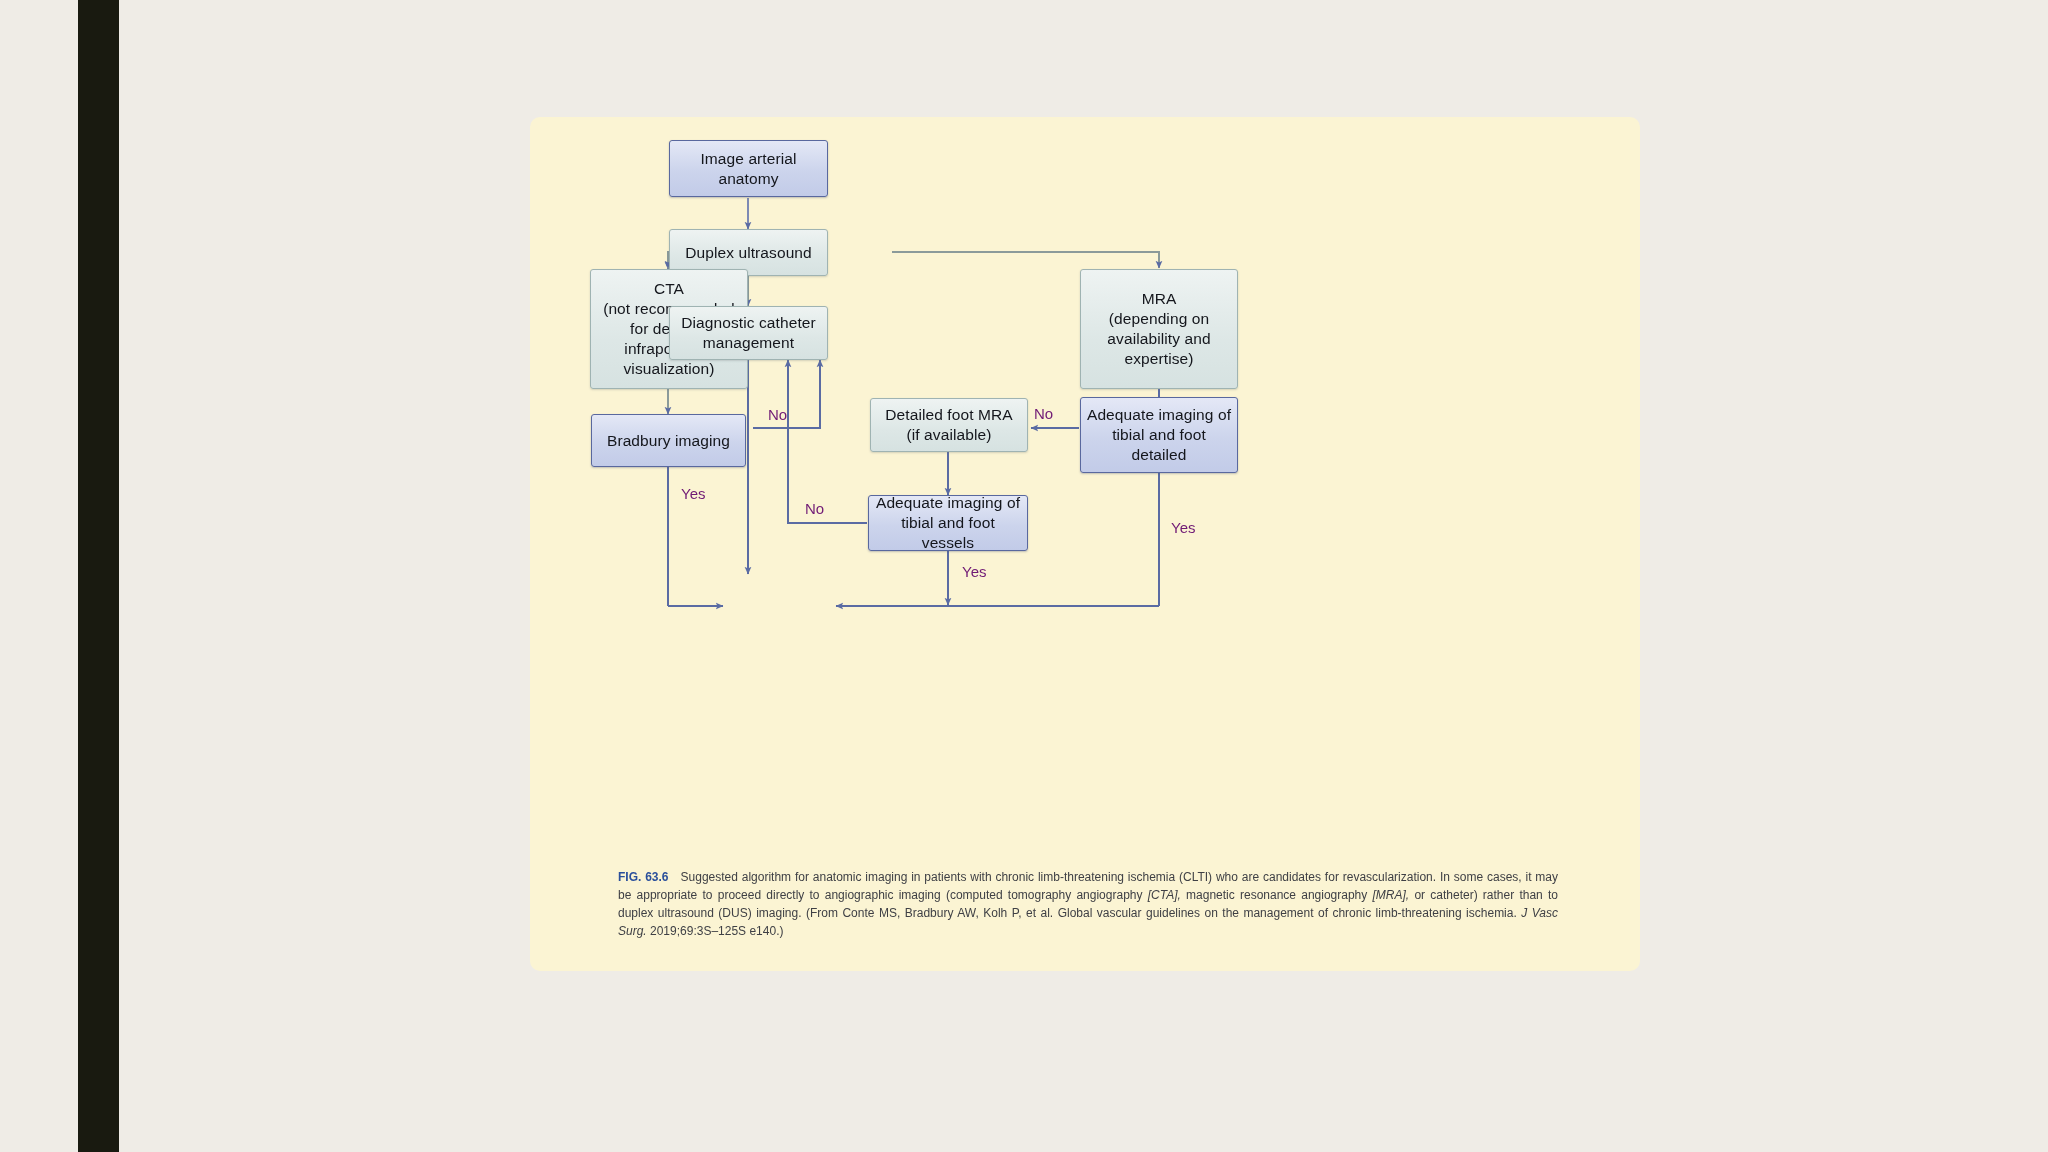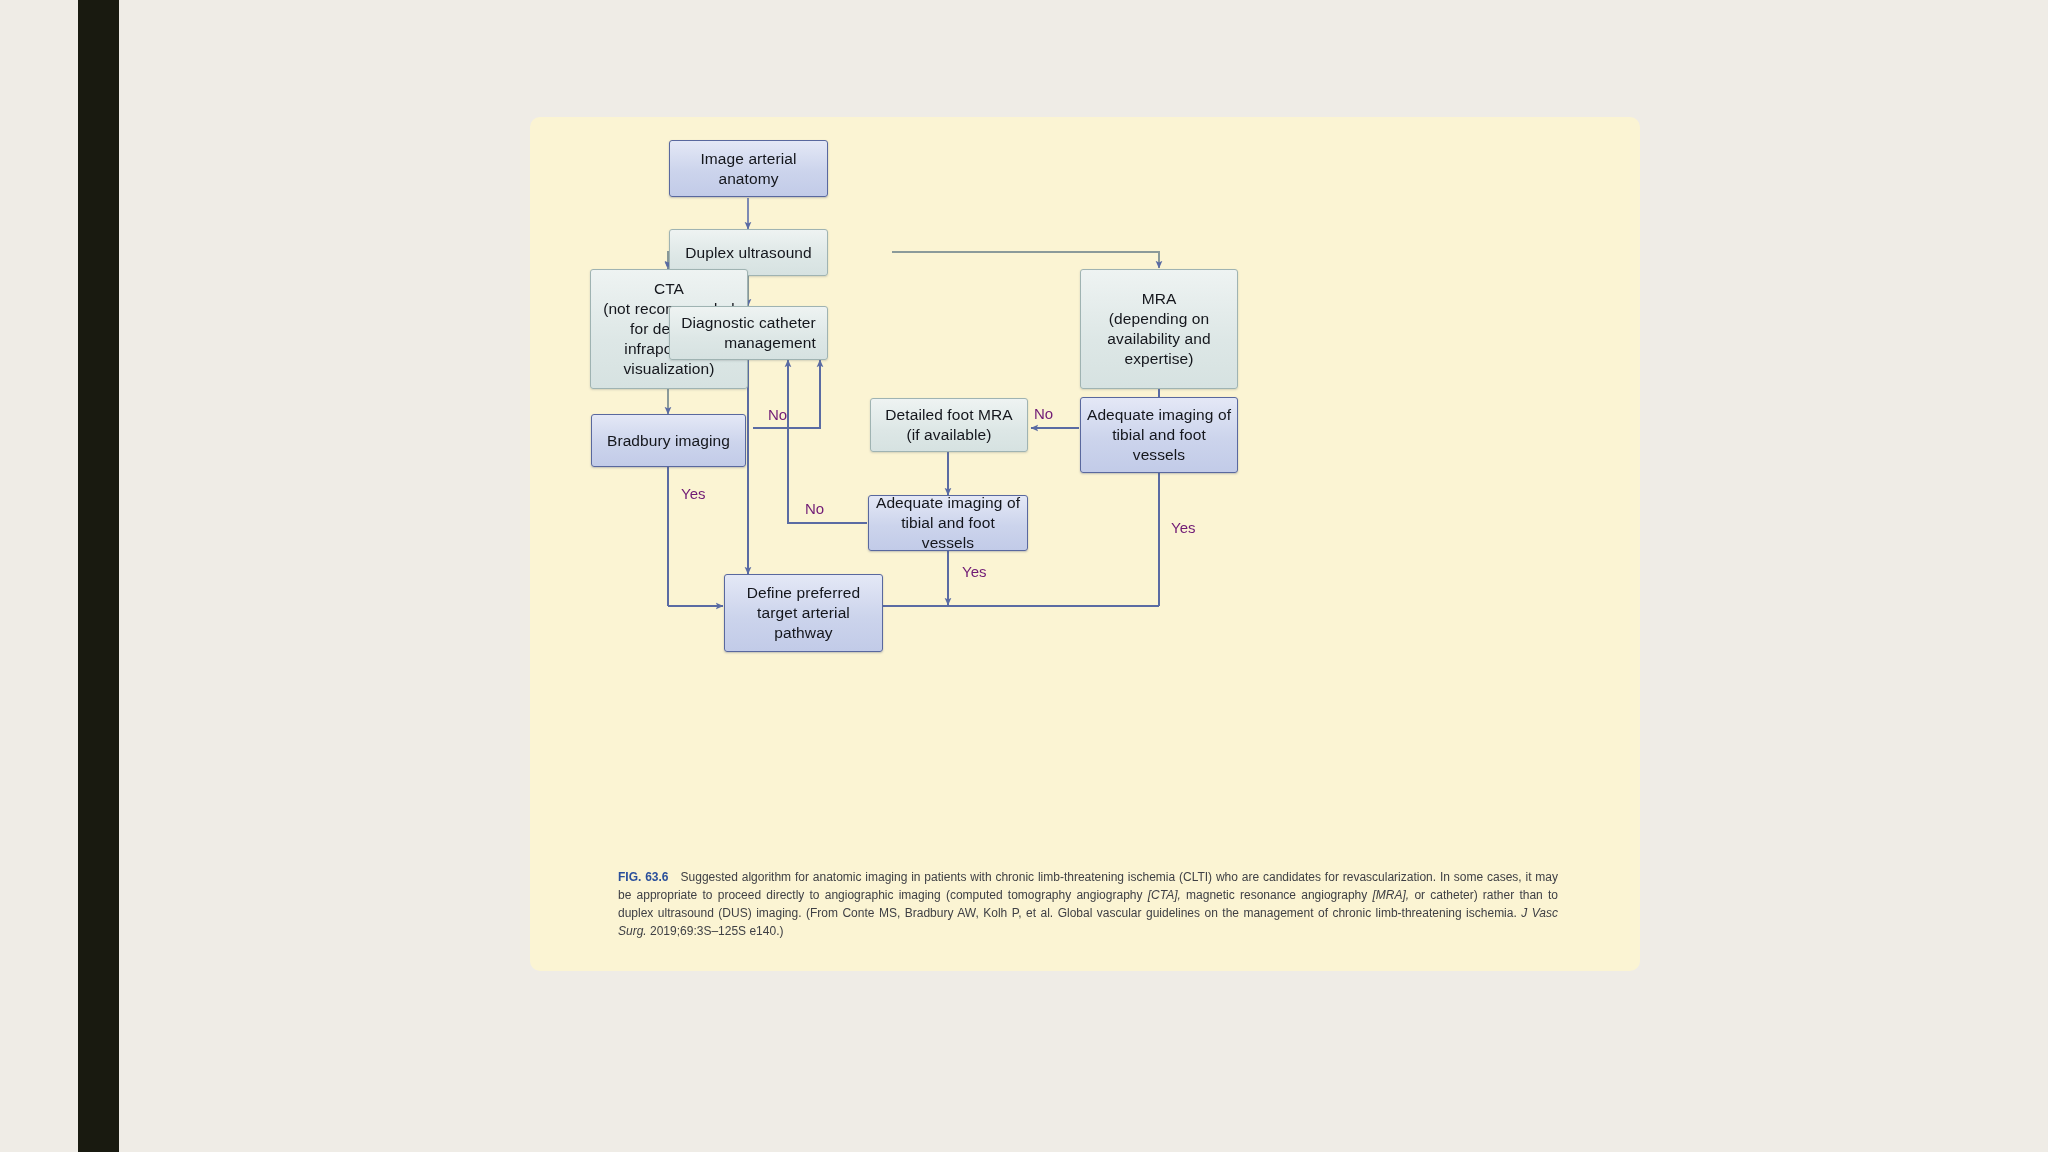--- a/index.html
+++ b/index.html
@@ -187,21 +187,21 @@
     <div class="node grey" style="left:60px; top:152px; width:158px; height:120px;">
       <span>
         <span>CTA</span><br>
         <span>(not recommended</span><br>
         <span>for detailed</span><br>
         <span>infrapopliteal</span><br>
         <span>visualization)</span>
       </span>
     </div>
 
-    <div class="node grey" style="left:139px; top:189px; width:159px; height:54px;text-align:right;">
+    <div class="node grey" style="left:139px; top:189px; width:159px; height:54px;">
       <span>
         <span>Diagnostic catheter</span><br>
         <span>management</span>
       </span>
     </div>
 
     <div class="node grey" style="left:550px; top:152px; width:158px; height:120px;">
       <span>
         <span>MRA</span><br>
         <span>(depending on</span><br>
@@ -218,38 +218,31 @@
       <span>
         <span>Detailed foot MRA</span><br>
         <span>(if available)</span>
       </span>
     </div>
 
     <div class="node blue" style="left:550px; top:280px; width:158px; height:76px;">
       <span>
         <span>Adequate imaging of</span><br>
         <span>tibial and foot</span><br>
-        <span>vessels</span>
+        <span>detailed</span>
       </span>
     </div>
 
     <div class="node blue" style="left:338px; top:378px; width:160px; height:56px;">
       <span>
         <span>Adequate imaging of</span><br>
         <span>tibial and foot vessels</span>
       </span>
     </div>
 
-    <div class="node blue" style="left:194px; top:457px; width:159px; height:78px;">
-      <span>
-        <span>Define preferred</span><br>
-        <span>target arterial</span><br>
-        <span>pathway</span>
-      </span>
-    </div>
 
     <span class="edge-label" style="left:238px; top:289px;">No</span>
 
     <span class="edge-label" style="left:151px; top:368px;">Yes</span>
 
     <span class="edge-label" style="left:275px; top:383px;">No</span>
 
     <span class="edge-label" style="left:432px; top:446px;">Yes</span>
 
     <span class="edge-label" style="left:504px; top:288px;">No</span>

